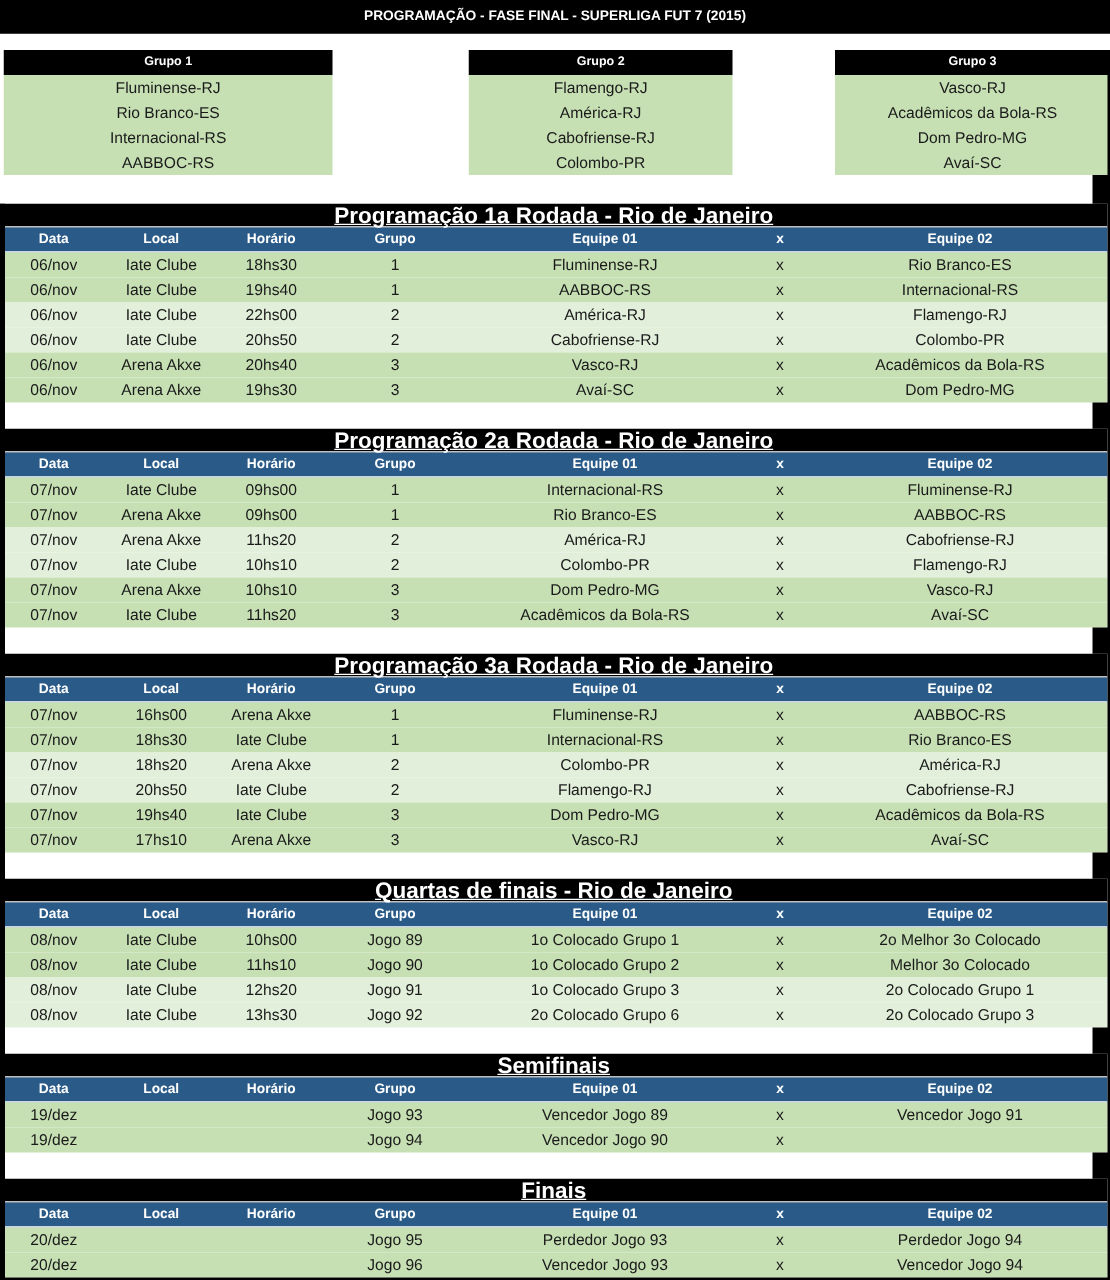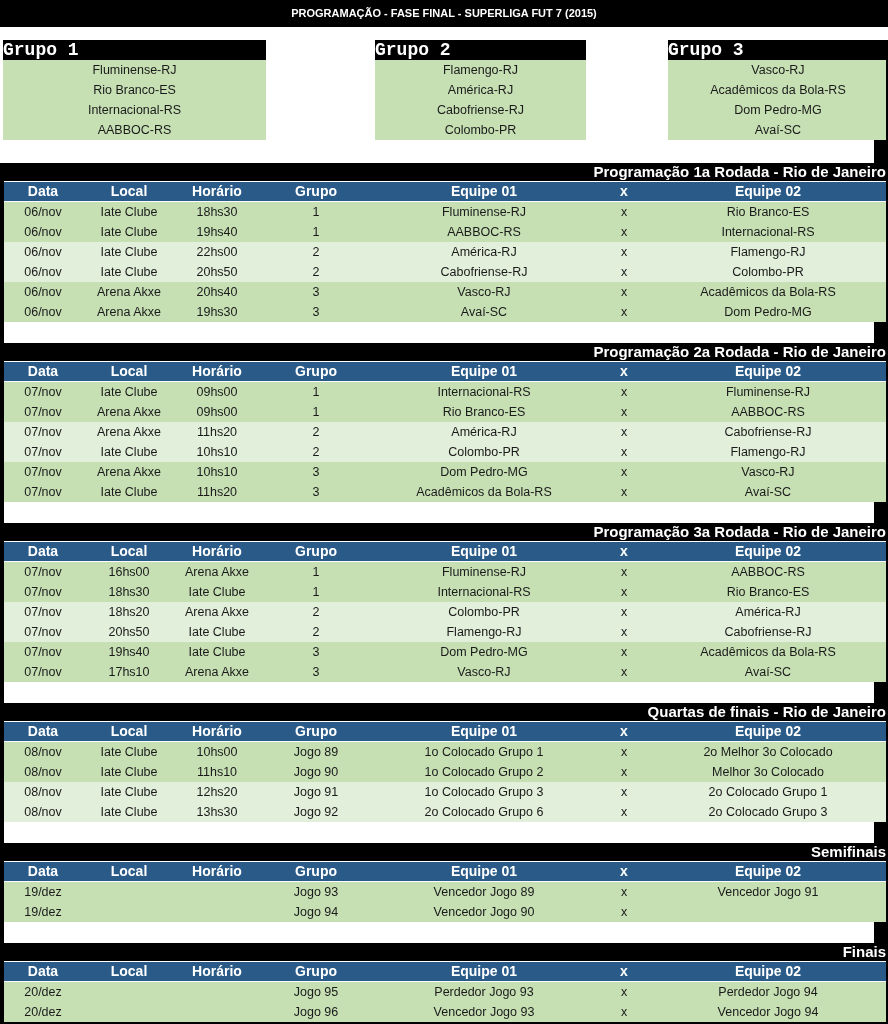--- a/index.html
+++ b/index.html
@@ -21,41 +21,41 @@
   }
 
   
   .groups-row{position:relative;height:100px;margin-bottom:23px;}
   .group{position:absolute;top:0;}
   .group.g1{left:3px;width:263px;}
   .group.g2{left:375px;width:211px;}
   .group.g3{left:668px;right:0;}
   .group-header{
     height:20px;line-height:20px;background:var(--black);color:var(--white);
-    font-weight:bold;font-size:18px;font-family:Liberation Mono, monospace;
+    font-weight:bold;font-size:10px;text-align:center;
   }
   .group-body{background:var(--green-dark);}
   .group-team{height:20px;line-height:20px;font-size:12.5px;text-align:center;color:var(--text);}
 
   
   .tbl{width:886px;margin-bottom:21px;}
   .tbl.last{margin-bottom:0;}
   .tbl-title{
     height:18px;line-height:18px;background:var(--black);color:var(--white);
     border-bottom:1px solid var(--white);
-    font-weight:bold;font-size:15px;text-align:right;
+    font-weight:bold;font-size:18px;text-align:center;text-decoration:underline;
   }
   .tbl-head,.tbl-row{
     display:grid;
     grid-template-columns:86px 86px 90px 108px 228px 52px 1fr;
   }
   .tbl-head{
     background:var(--blue);height:19px;line-height:19px;border-bottom:1px solid var(--white);
   }
-  .tbl-head .hcell{color:var(--white);font-weight:bold;font-size:14px;text-align:center;}
+  .tbl-head .hcell{color:var(--white);font-weight:bold;font-size:11px;text-align:center;}
   .tbl-row{height:20px;line-height:20px;}
   .tbl-row.band-dark{background:var(--green-dark);}
   .tbl-row.band-light{background:var(--green-light);}
   .tbl-row .cell{font-size:12.5px;text-align:center;color:var(--text);white-space:nowrap;overflow:hidden;}
 
   
   .left-edge-line{position:absolute;left:0;top:163px;bottom:0;width:4px;background:var(--black);}
   .right-edge-line{position:absolute;right:0;top:40px;bottom:0;width:2px;background:var(--black);}
   .gap-right-block{position:absolute;right:0;width:14px;background:var(--black);}
   .bottom-edge-line{position:absolute;left:0;right:0;bottom:0;height:2px;background:var(--black);}

